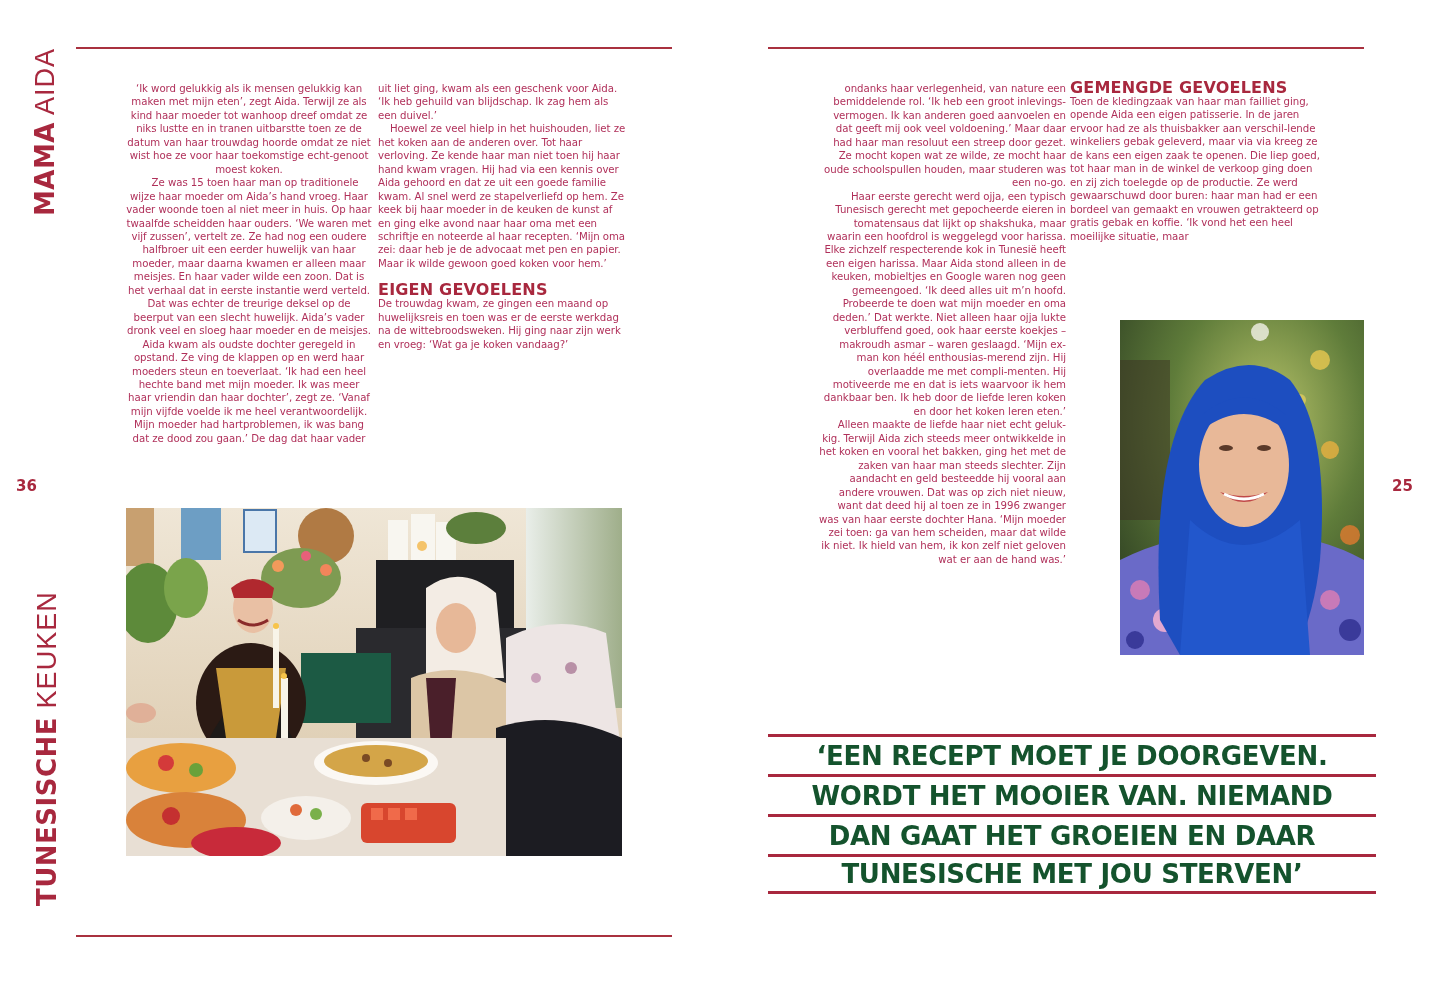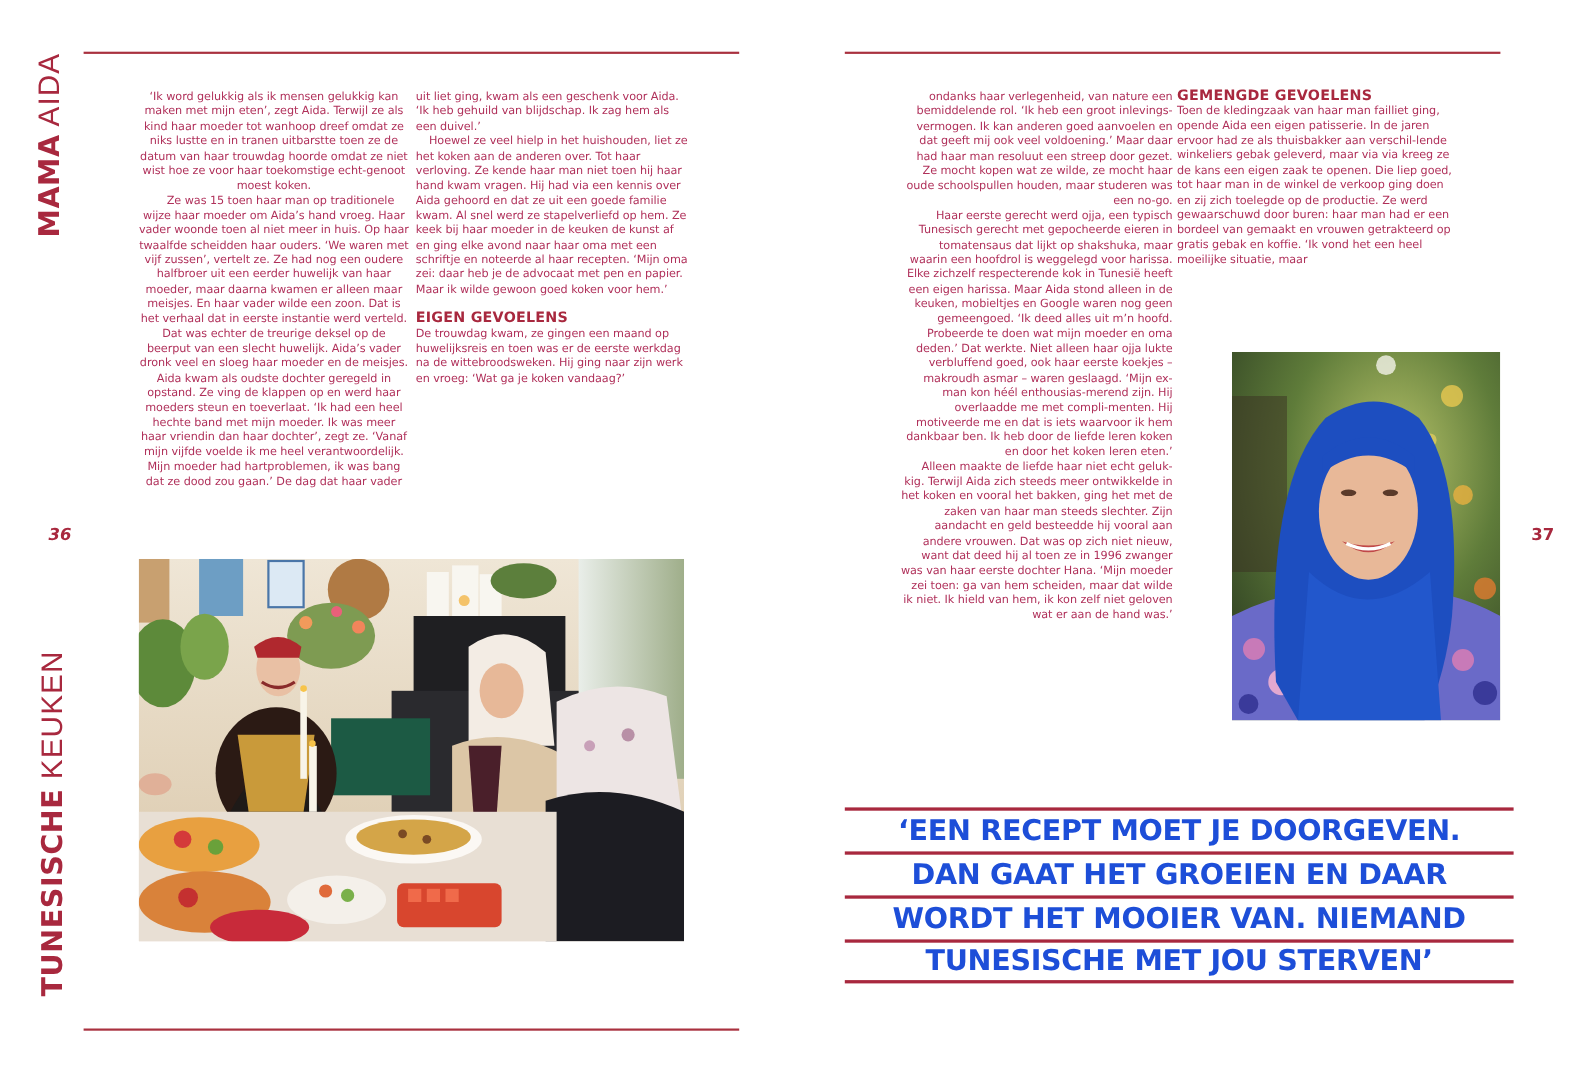--- a/index.html
+++ b/index.html
@@ -35,63 +35,63 @@
       font-size: 10.2px;
       line-height: 13.45px;
       color: #b0305a;
       letter-spacing: -0.05px;
     }
     .col p { margin: 0; }
     .col p.indent { text-indent: 12px; }
     .col h3 {
       font-family: "DejaVu Sans", sans-serif;
       font-weight: 900;
-      font-size: 13px;
+      font-size: 16px;
       line-height: 14px;
       color: #a8283e;
       margin-top: 13px;
       letter-spacing: 0.2px;
     }
     .col h3.first { margin-top: 0; }
 
     .photo { position: absolute; overflow: hidden; }
 
     .quote {
       position: absolute;
       left: 768px; top: 734px; width: 608px;
     }
     .quote-line {
       border-top: 3px solid #a8283e;
       height: 40px;
       display: flex; align-items: center; justify-content: center;
       font-family: "DejaVu Sans", sans-serif;
       font-weight: 900;
       font-size: 26px;
-      color: #1d4ed8;
+      color: #14532d;
       white-space: nowrap;
       letter-spacing: -0.3px;
     }
     .quote-line.last { border-bottom: 3px solid #a8283e; }
   </style>
 </head>
 <body>
 
 <div class="rule" style="left:76px; top:47px; width:596px;"></div>
 <div class="rule" style="left:768px; top:47px; width:596px;"></div>
 <div class="rule" style="left:76px; top:935px; width:596px;"></div>
 
 <div class="side-label" style="left:30px; top:216px;">
   <span class="bold">MAMA</span><span class="light"> AIDA</span>
 </div>
 <div class="side-label" style="left:32px; top:906px;">
   <span class="bold">TUNESISCHE</span><span class="light"> KEUKEN</span>
 </div>
 
-<div class="page-num" style="left:44px; top:477px;font-style:italic;">36</div>
-<div class="page-num" style="left:1392px; top:477px;">37</div>
+<div class="page-num" style="left:16px; top:477px;">36</div>
+<div class="page-num" style="left:1392px; top:477px;">25</div>
 
 <div class="col" style="left:126px; top:82px; width:246px;text-align:center;">
   <p>‘Ik word gelukkig als ik mensen gelukkig kan maken met mijn eten’, zegt Aida. Terwijl ze als kind haar moeder tot wanhoop dreef omdat ze niks lustte en in tranen uitbarstte toen ze de datum van haar trouwdag hoorde omdat ze niet wist hoe ze voor haar toekomstige echt-genoot moest koken.</p>
   <p class="indent">Ze was 15 toen haar man op traditionele wijze haar moeder om Aida’s hand vroeg. Haar vader woonde toen al niet meer in huis. Op haar twaalfde scheidden haar ouders. ‘We waren met vijf zussen’, vertelt ze. Ze had nog een oudere halfbroer uit een eerder huwelijk van haar moeder, maar daarna kwamen er alleen maar meisjes. En haar vader wilde een zoon. Dat is het verhaal dat in eerste instantie werd verteld. Dat was echter de treurige deksel op de beerput van een slecht huwelijk. Aida’s vader dronk veel en sloeg haar moeder en de meisjes. Aida kwam als oudste dochter geregeld in opstand. Ze ving de klappen op en werd haar moeders steun en toeverlaat. ‘Ik had een heel hechte band met mijn moeder. Ik was meer haar vriendin dan haar dochter’, zegt ze. ‘Vanaf mijn vijfde voelde ik me heel verantwoordelijk. Mijn moeder had hartproblemen, ik was bang dat ze dood zou gaan.’ De dag dat haar vader</p>
 </div>
 
 <div class="col" style="left:378px; top:82px; width:248px;">
   <p>uit liet ging, kwam als een geschenk voor Aida. ‘Ik heb gehuild van blijdschap. Ik zag hem als een duivel.’</p>
   <p class="indent">Hoewel ze veel hielp in het huishouden, liet ze het koken aan de anderen over. Tot haar verloving. Ze kende haar man niet toen hij haar hand kwam vragen. Hij had via een kennis over Aida gehoord en dat ze uit een goede familie kwam. Al snel werd ze stapelverliefd op hem. Ze keek bij haar moeder in de keuken de kunst af en ging elke avond naar haar oma met een schriftje en noteerde al haar recepten. ‘Mijn oma zei: daar heb je de advocaat met pen en papier. Maar ik wilde gewoon goed koken voor hem.’</p>
   <h3>EIGEN GEVOELENS</h3>
@@ -227,16 +227,16 @@
     <path d="M82 110 Q124 78 166 110 L166 95 Q124 60 82 95 Z" fill="#1d4ec0"></path>
     <ellipse cx="106" cy="128" rx="7" ry="3" fill="#5a3a2a"></ellipse>
     <ellipse cx="144" cy="128" rx="7" ry="3" fill="#5a3a2a"></ellipse>
     <path d="M100 172 Q124 192 148 172 Q124 180 100 172 Z" fill="#c04848"></path>
     <path d="M104 174 Q124 184 144 174" stroke="#ffffff" stroke-width="3" fill="none"></path>
   </svg>
 </div>
 
 <div class="quote">
   <div class="quote-line">‘EEN RECEPT MOET JE DOORGEVEN.</div>
+  <div class="quote-line">WORDT HET MOOIER VAN. NIEMAND</div>
   <div class="quote-line">DAN GAAT HET GROEIEN EN DAAR</div>
-  <div class="quote-line">WORDT HET MOOIER VAN. NIEMAND</div>
   <div class="quote-line last">TUNESISCHE MET JOU STERVEN’</div>
 </div>
 
 </body></html>

